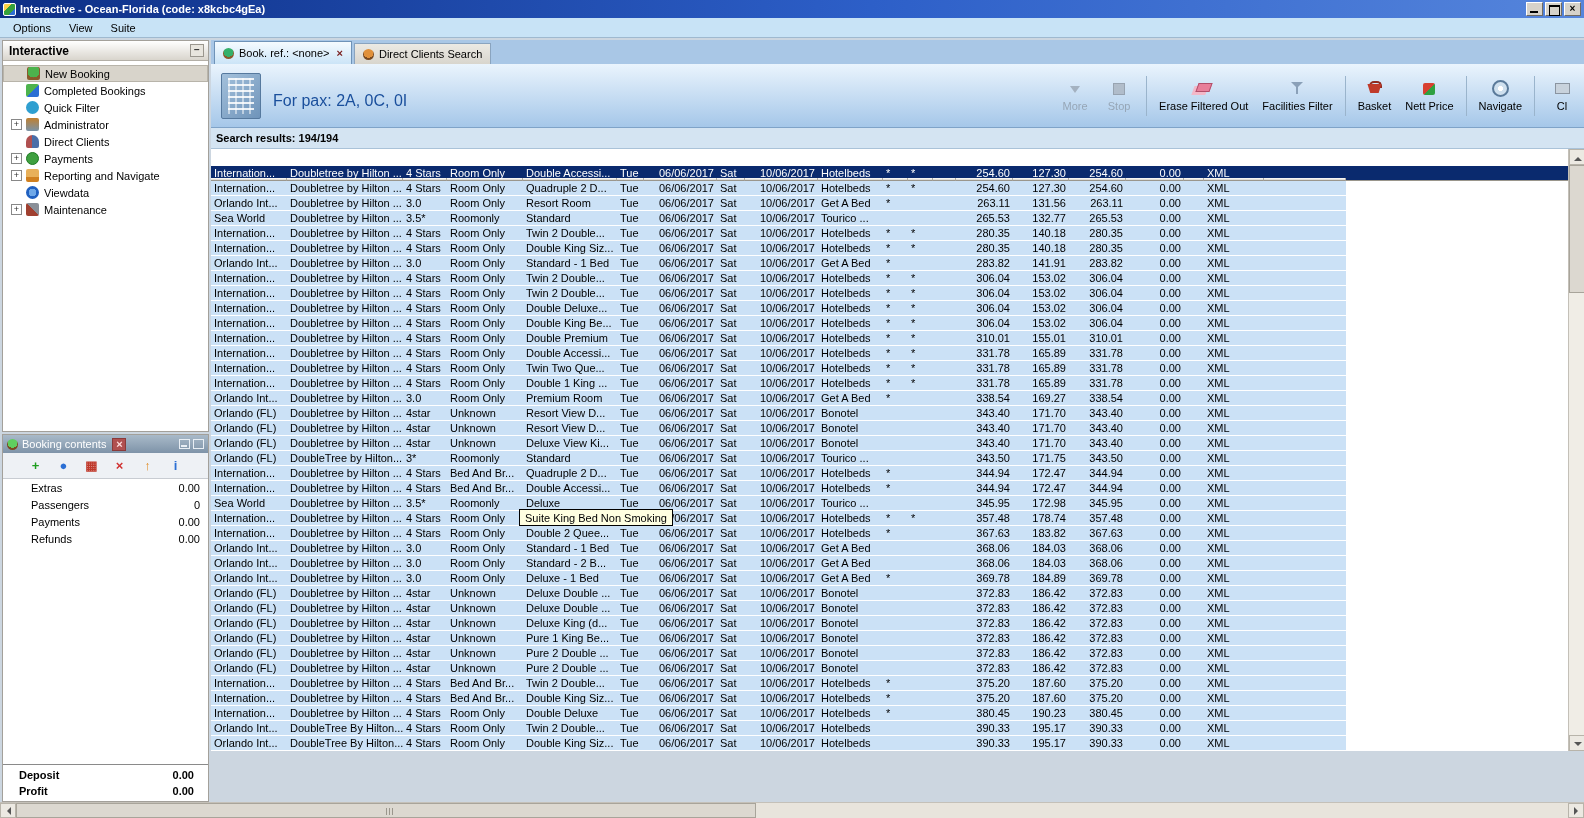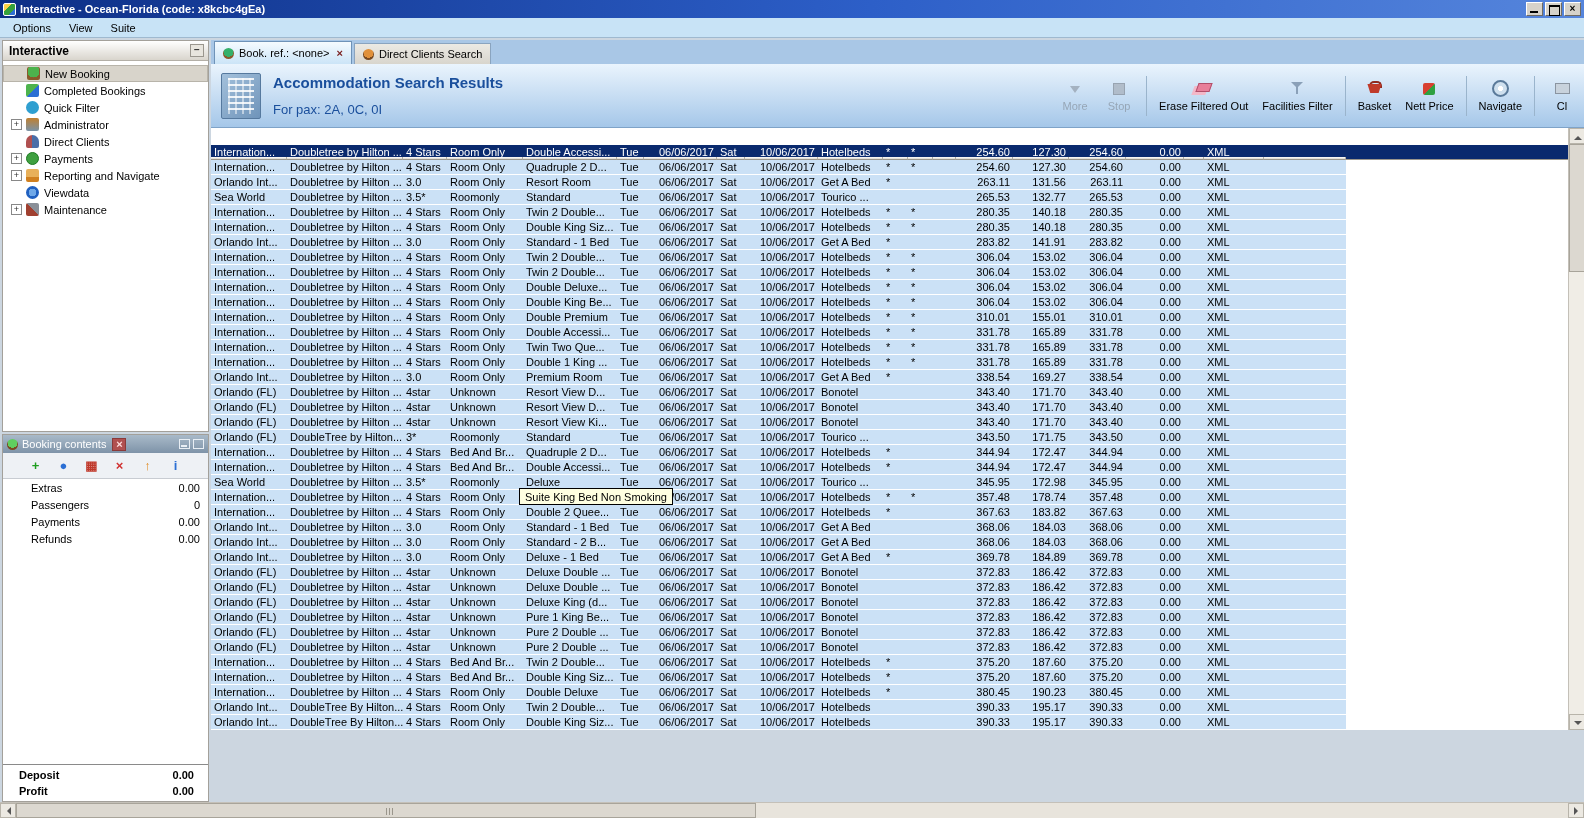--- a/index.html
+++ b/index.html
@@ -88,21 +88,21 @@
   
   .header-panel{height:64px;background:linear-gradient(#eaf4fd,#a5c7e9);border-bottom:1px solid #7fa3c8;
     display:flex;align-items:center;overflow:hidden;}
   .building{width:40px;height:46px;margin:0 12px 0 10px;background:linear-gradient(135deg,#a3c0db,#6f94ba);
     border:1px solid #56799e;border-radius:2px;position:relative;flex:0 0 40px;}
   .building::before{content:"";position:absolute;inset:4px 6px;
     background:repeating-linear-gradient(to bottom,rgba(255,255,255,.85) 0 2px,transparent 2px 6px),
                repeating-linear-gradient(to right,rgba(255,255,255,.5) 0 2px,transparent 2px 7px);}
   .htitles{flex:1;min-width:0;}
   .htitle{font-size:15px;font-weight:bold;color:#1a4f9c;}
-  .hsub{font-size:13px;color:#1a4f9c;margin-top:11px;}
+  .hsub{font-size:16px;color:#1a4f9c;margin-top:11px;}
   .hbuttons{display:flex;align-items:center;gap:4px;padding-right:2px;}
   .hbtn{display:flex;flex-direction:column;align-items:center;gap:2px;padding:3px 5px;min-width:40px;cursor:default;}
   .hbtn .blabel{white-space:nowrap;}
   .hbtn.disabled{opacity:.8;}
   .hbtn.disabled .blabel{color:#8d9aa8;}
   .hsep{width:1px;height:40px;background:#9ab4cc;margin:0 3px;}
   .hicon{width:20px;height:18px;display:flex;align-items:center;justify-content:center;position:relative;}
   .more-icon::after{content:"";border:5px solid transparent;border-top:7px solid #9aa6b4;margin-top:6px;}
   .stop-icon::after{content:"";width:10px;height:10px;background:#aab4c0;border:1px solid #8a94a0;}
   .erase-icon::after{content:"";width:12px;height:7px;background:#e87f9a;border:1px solid #b04f6a;
@@ -297,21 +297,20 @@
         </div>
         <div class="tab">
           <span class="tab-icon"></span>
           <span class="tab-label">Direct Clients Search</span>
         </div>
       </div>
 
     <div class="header-panel">
       <div class="building"></div>
       <div class="htitles">
-        <div class="htitle">Accommodation Search Results</div>
         <div class="hsub">For pax: 2A, 0C, 0I</div>
       </div>
       <div class="hbuttons">
           <div class="hbtn disabled">
             <span class="hicon more-icon"></span>
             <span class="blabel">More</span>
           </div>
           <div class="hbtn disabled">
             <span class="hicon stop-icon"></span>
             <span class="blabel">Stop</span>
@@ -340,20 +339,23 @@
             <span class="blabel">Navigate</span>
           </div>
           <span class="hsep"></span>
           <div class="hbtn">
             <span class="hicon clear-icon"></span>
             <span class="blabel">Cl</span>
           </div>
         </div>
     </div>
 
+    <div class="summary-strip">
+      <span>Search results: 194/194</span>
+    </div>
 
     <div class="grid-region">
       <div class="grid-scroll">
         <div class="grid-header">
             <div class="gh-cell" style="width: 76px;">
               <span>Resort</span>
             </div>
             <div class="gh-cell" style="width: 116px;">
               <span>Accommodation</span>
               <span class="funnel"></span>
@@ -828,21 +830,21 @@
               <div class="gcell" style="width: 20px;"></div>
               <div class="gcell" style="width: 60px;">XML</div>
               <div class="gcell" style="width: 82px;"></div>
               <div class="gcell fill"></div>
             </div>
             <div class="grow">
               <div class="gcell" style="width: 76px;">Orlando (FL)</div>
               <div class="gcell" style="width: 116px;">Doubletree by Hilton ...</div>
               <div class="gcell" style="width: 44px;">4star</div>
               <div class="gcell" style="width: 76px;">Unknown</div>
-              <div class="gcell" style="width: 94px;">Resort View Ki...</div>
+              <div class="gcell" style="width: 94px;">Deluxe View Ki...</div>
               <div class="gcell" style="width: 27px;">Tue</div>
               <div class="gcell r" style="width: 73px;">06/06/2017</div>
               <div class="gcell" style="width: 28px;">Sat</div>
               <div class="gcell r" style="width: 73px;">10/06/2017</div>
               <div class="gcell" style="width: 65px;">Bonotel</div>
               <div class="gcell" style="width: 25px;"></div>
               <div class="gcell" style="width: 25px;"></div>
               <div class="gcell" style="width: 23px;"></div>
               <div class="gcell r" style="width: 57px;">343.40</div>
               <div class="gcell r" style="width: 56px;">171.70</div>

